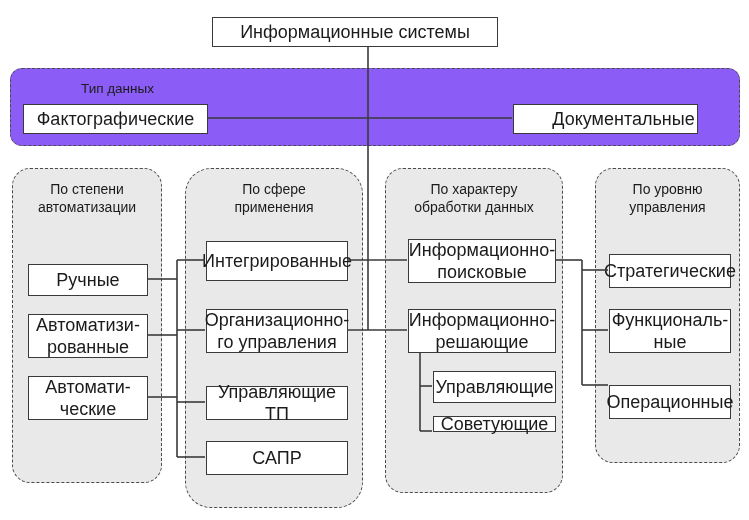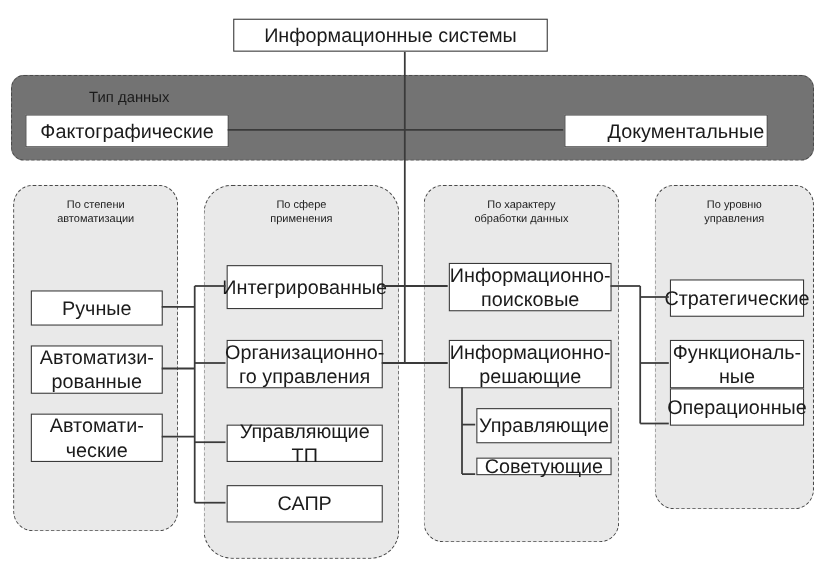--- a/index.html
+++ b/index.html
@@ -26,28 +26,28 @@
   }
   .dashed-group{
     position:absolute;
     border:1.6px dashed #4a4a4a;
     border-radius:18px;
     background:#e9e9e9;
     box-sizing:border-box;
     z-index:1;
   }
   .band{
-    background:#737373;
+    background:#8b5cf6;
     border-radius:12px;
   }
   .g-title{
     position:absolute;
     top:11px;left:0;right:0;
     text-align:center;
-    font-size:10px;
+    font-size:14px;
     line-height:1.3;
     white-space:pre-line;
     z-index:2;
   }
   .band-title{
     position:absolute;
     top:12px;left:14px;width:185px;
     text-align:center;
     font-size:13.5px;
     z-index:2;
@@ -128,16 +128,16 @@
     <div class="node" style="left:47px;top:202px;width:123px;height:32px;">Управляющие</div>
     <div class="node" style="left:47px;top:247px;width:123px;height:16px;">Советующие</div>
   </div>
 
   <div class="dashed-group" style="left:595px;top:168px;width:145px;height:295px;padding-left:18px;">
     <div class="g-title">По уровню
 управления</div>
     <div class="node" style="left:13px;top:140px;width:122px;height:44px;">Функциональ-
 ные</div>
     <div class="node" style="left:13px;top:85px;width:122px;height:34px;">Стратегические</div>
-    <div class="node" style="left:13px;top:184px;width:122px;height:34px;">Операционные</div>
+    <div class="node" style="left:13px;top:216px;width:122px;height:34px;">Операционные</div>
   </div>
 
 </div>
 
 </body></html>

